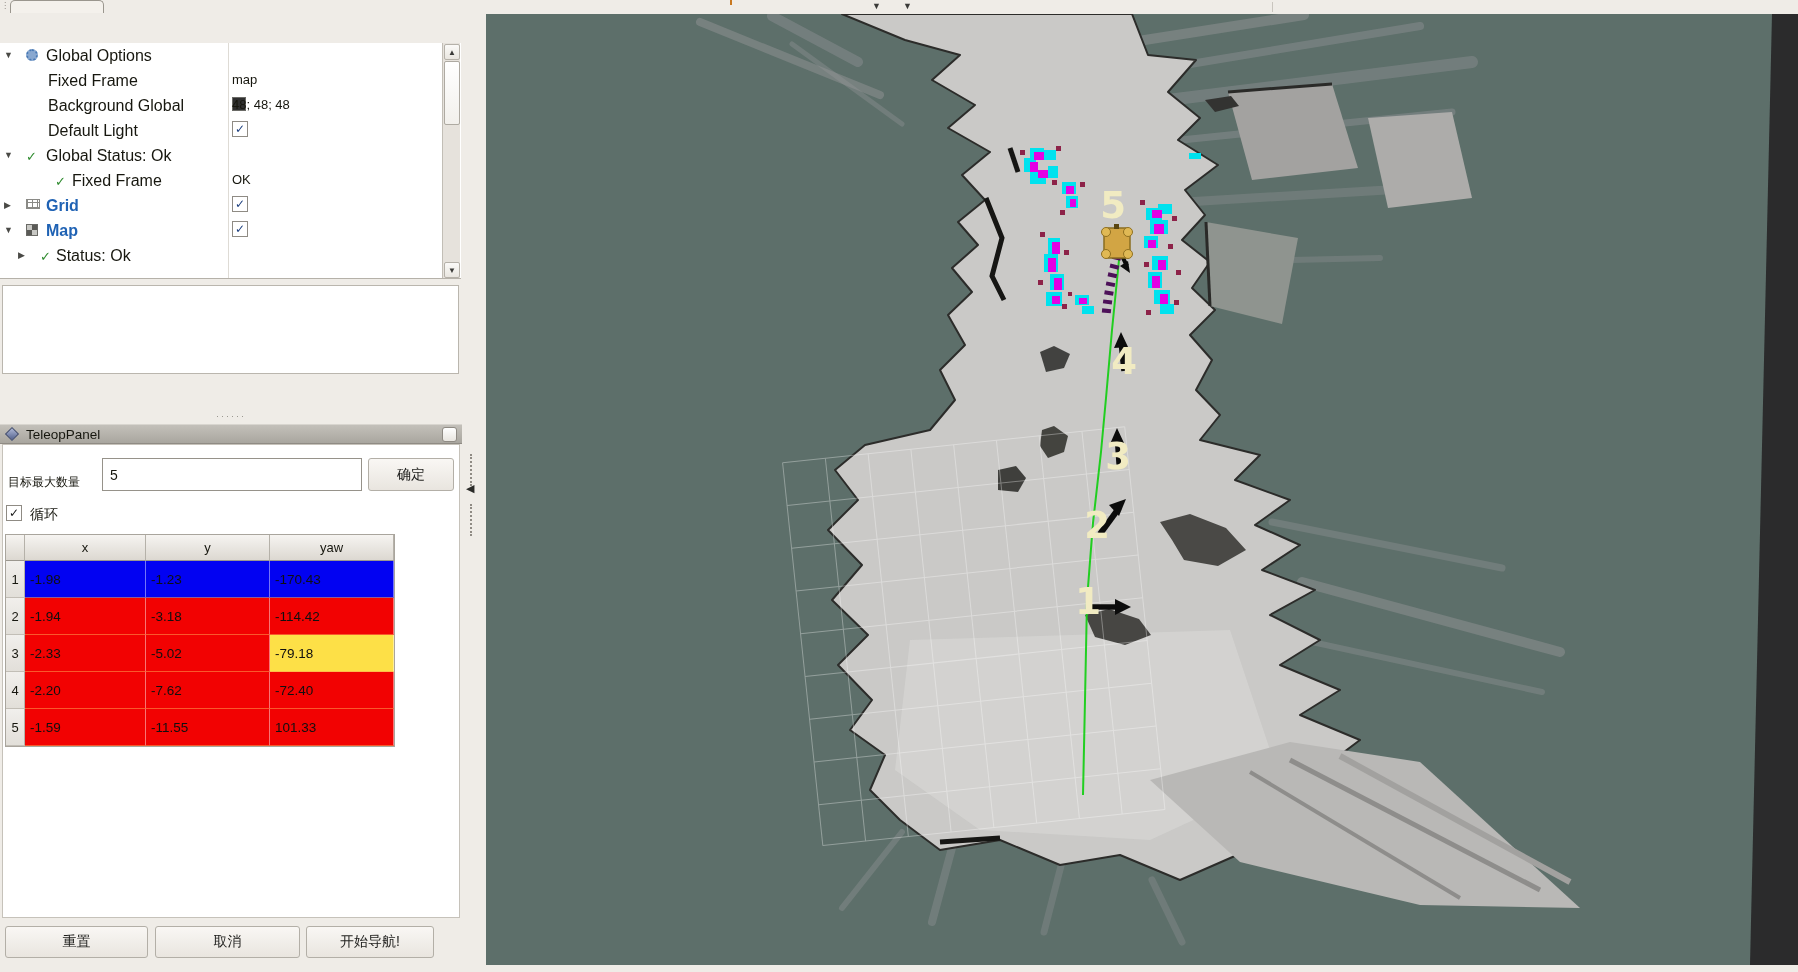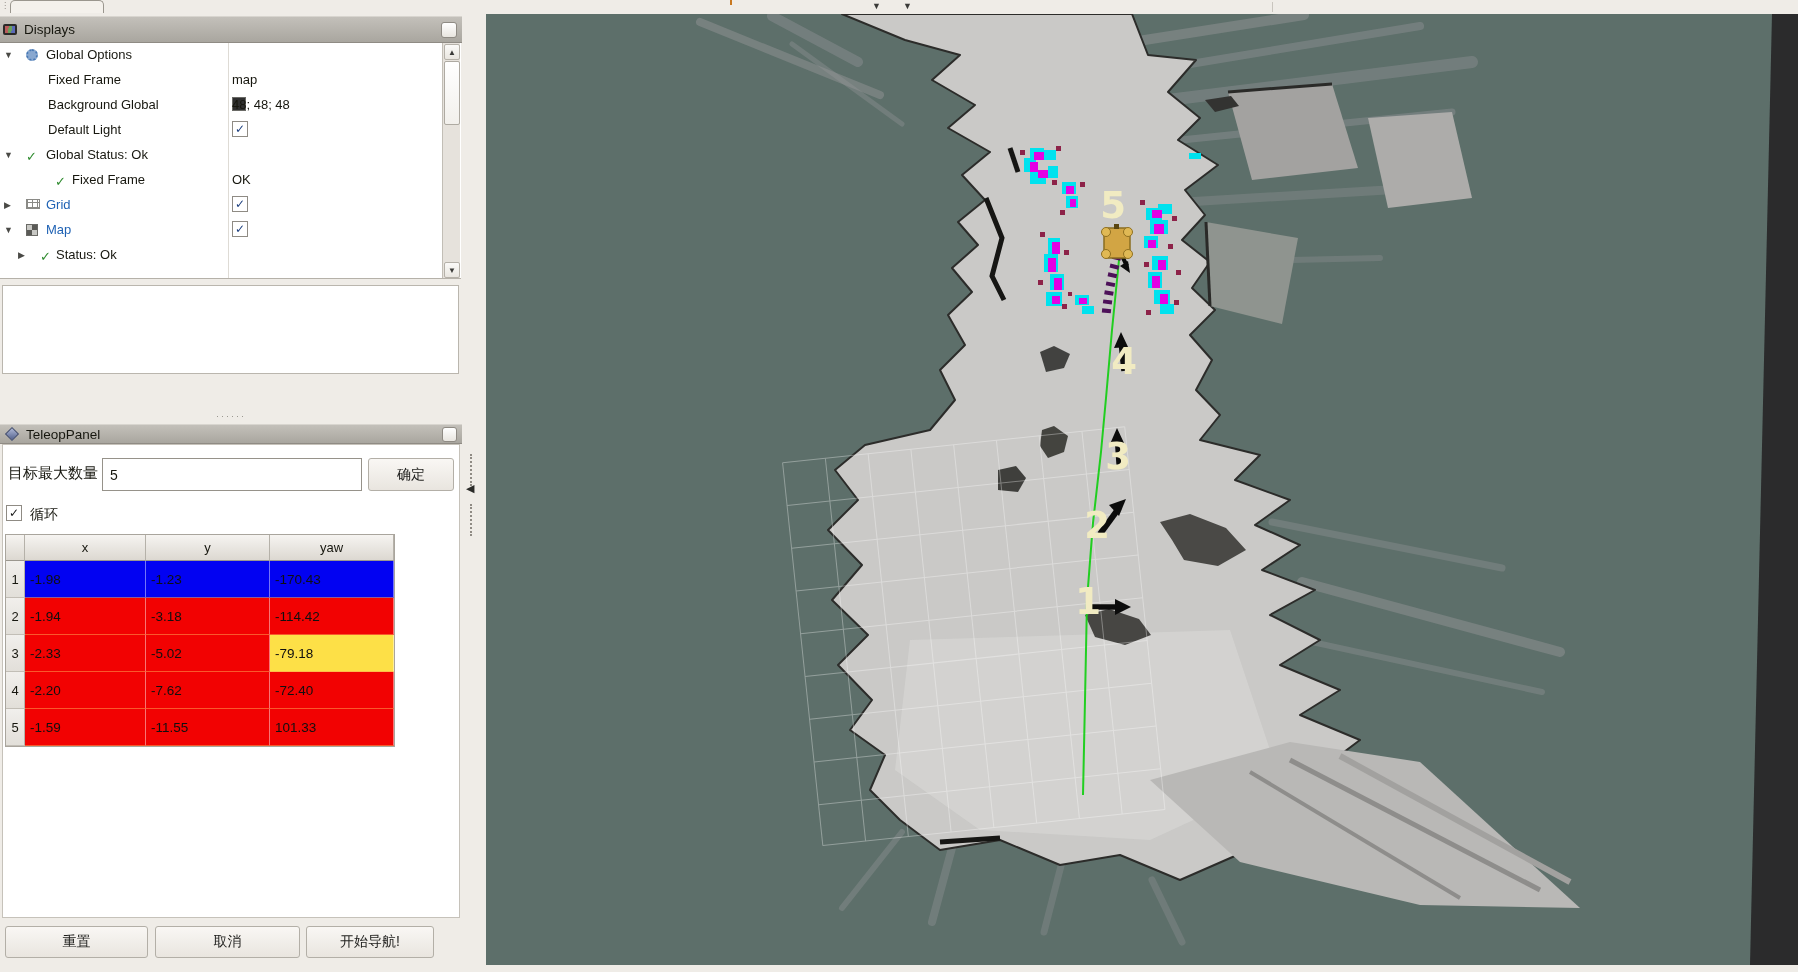--- a/index.html
+++ b/index.html
@@ -27,26 +27,26 @@
                   background:linear-gradient(135deg,#aeb8d6,#54628e); border:1px solid #3c486e; }
 
   
   #displays-body { position:absolute; left:0; top:43px; width:461px; height:236px; background:#ffffff;
                    border-bottom:1px solid #b5b1a9; overflow:hidden; }
   .col-divider { position:absolute; left:228px; top:0; width:1px; height:236px; background:#dedbd5; }
   .trow { position:relative; height:25px; width:442px; }
   .trow span { position:absolute; white-space:nowrap; }
   .exp { left:4px; top:7px; font-size:9px; color:#4a4a46; }
   .ticon { left:26px; top:6px; }
-  .tlabel { left:46px; top:4px; font-size:13px; color:#17170f; }
+  .tlabel { left:46px; top:4px; font-size:16px; color:#17170f; }
   .ind1 .tlabel { left:48px; }
   .sub .ticon { left:55px; } .sub .tlabel { left:72px; }
   .child .exp { left:18px; } .child .ticon { left:40px; } .child .tlabel { left:56px; }
   .tval { left:232px; top:4px; font-size:13px; color:#17170f; }
-  .blue-label .tlabel { color:#1f62b4; font-weight:normal; }
+  .blue-label .tlabel { color:#1f62b4; font-weight:bold; }
   .swatch { display:inline-block; width:14px; height:14px; background:#2f2f2f; border:1px solid #6a6a66;
             vertical-align:-3px; margin-right:6px; }
   .check-glyph { color:#2f8b2f; font-weight:bold; font-size:13px; }
   .cb { display:inline-flex; width:16px; height:16px; background:#fff; border:1px solid #8f8b84;
         align-items:center; justify-content:center; font-size:12px; font-weight:bold; color:#1d3f7e; }
   .tree-cb { left:232px; top:3px; }
   .gear-icon { width:12px; height:12px; border:2px dotted #4a7ab5; border-radius:50%; background:#89a8d0; }
   .grid-icon { width:14px; height:10px; background:
       repeating-linear-gradient(90deg,#8a8a86 0 1px,transparent 1px 5px),
       repeating-linear-gradient(0deg,#8a8a86 0 1px,transparent 1px 5px); border:1px solid #8a8a86; }
@@ -69,21 +69,21 @@
          font-size:13.5px; color:#1d1d1b; display:flex; align-items:center; justify-content:center; }
   .btn.disabled { color:#b3afa8; }
   #displays-buttons { position:absolute; left:2px; top:377px; width:458px; height:35px; display:flex; gap:7px; }
   #displays-buttons .btn { flex:1; }
   .splitter-dots { position:absolute; left:0; top:411px; width:462px; text-align:center; font-size:9px;
                    color:#8f8b84; letter-spacing:2px; }
 
   
   #teleop-body { position:absolute; left:2px; top:444px; width:458px; height:474px; background:#ffffff;
                  border:1px solid #c6c2ba; }
-  #goal-label { position:absolute; left:8px; top:464px; font-size:15px; color:#17170f; }
+  #goal-label { position:absolute; left:8px; top:474px; font-size:12px; color:#17170f; }
   #goal-input { position:absolute; left:102px; top:458px; width:260px; height:33px; border:1px solid #96928a;
                 background:#fff; font-size:14px; padding-left:7px; font-family:inherit; color:#17170f; }
   #confirm-btn { position:absolute; left:368px; top:458px; width:86px; height:33px; font-size:14px; }
   #loop-cb { position:absolute; left:6px; top:505px; color:#141414; }
   #loop-label { position:absolute; left:30px; top:506px; font-size:14px; color:#17170f; }
 
   
   #wp-table { position:absolute; left:5px; top:534px; width:390px; border:1px solid #a9a59d;
               display:grid; grid-template-columns:19px 121px 124px 124px; }
   .th { height:26px; background:linear-gradient(#f6f4f1,#dcd8d1); border-right:1px solid #b5b1a9;
@@ -115,25 +115,20 @@
 
 <div id="stage">
 
   <div class="top-dots">⋮⋮</div>
   <div class="top-tab"></div>
   <div class="top-tick"></div>
   <div class="top-arrow" style="left:872px">▼</div>
   <div class="top-arrow" style="left:903px">▼</div>
   <div class="top-sep"></div>
 
-  <div class="titlebar" style="top:16px; height:27px;">
-    <span class="monitor-icon"></span>
-    <span>Displays</span>
-    <span class="float-btn" style="top:5px"></span>
-  </div>
 
   <div id="displays-body">
     <div class="col-divider"></div>
 
     <div class="trow">
       <span class="exp">▼</span>
       <span class="ticon gear-icon"></span>
       <span class="tlabel">Global Options</span>
     </div>
     <div class="trow ind1">

